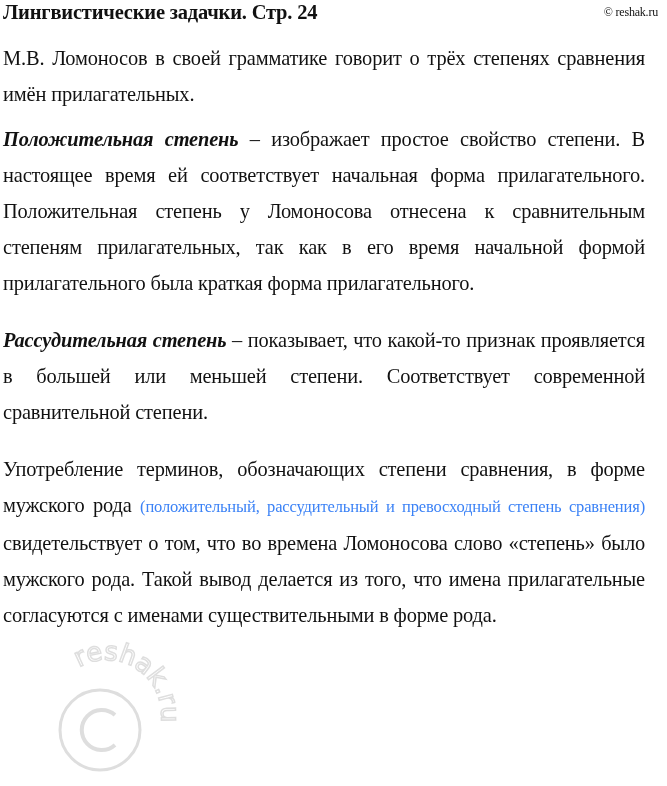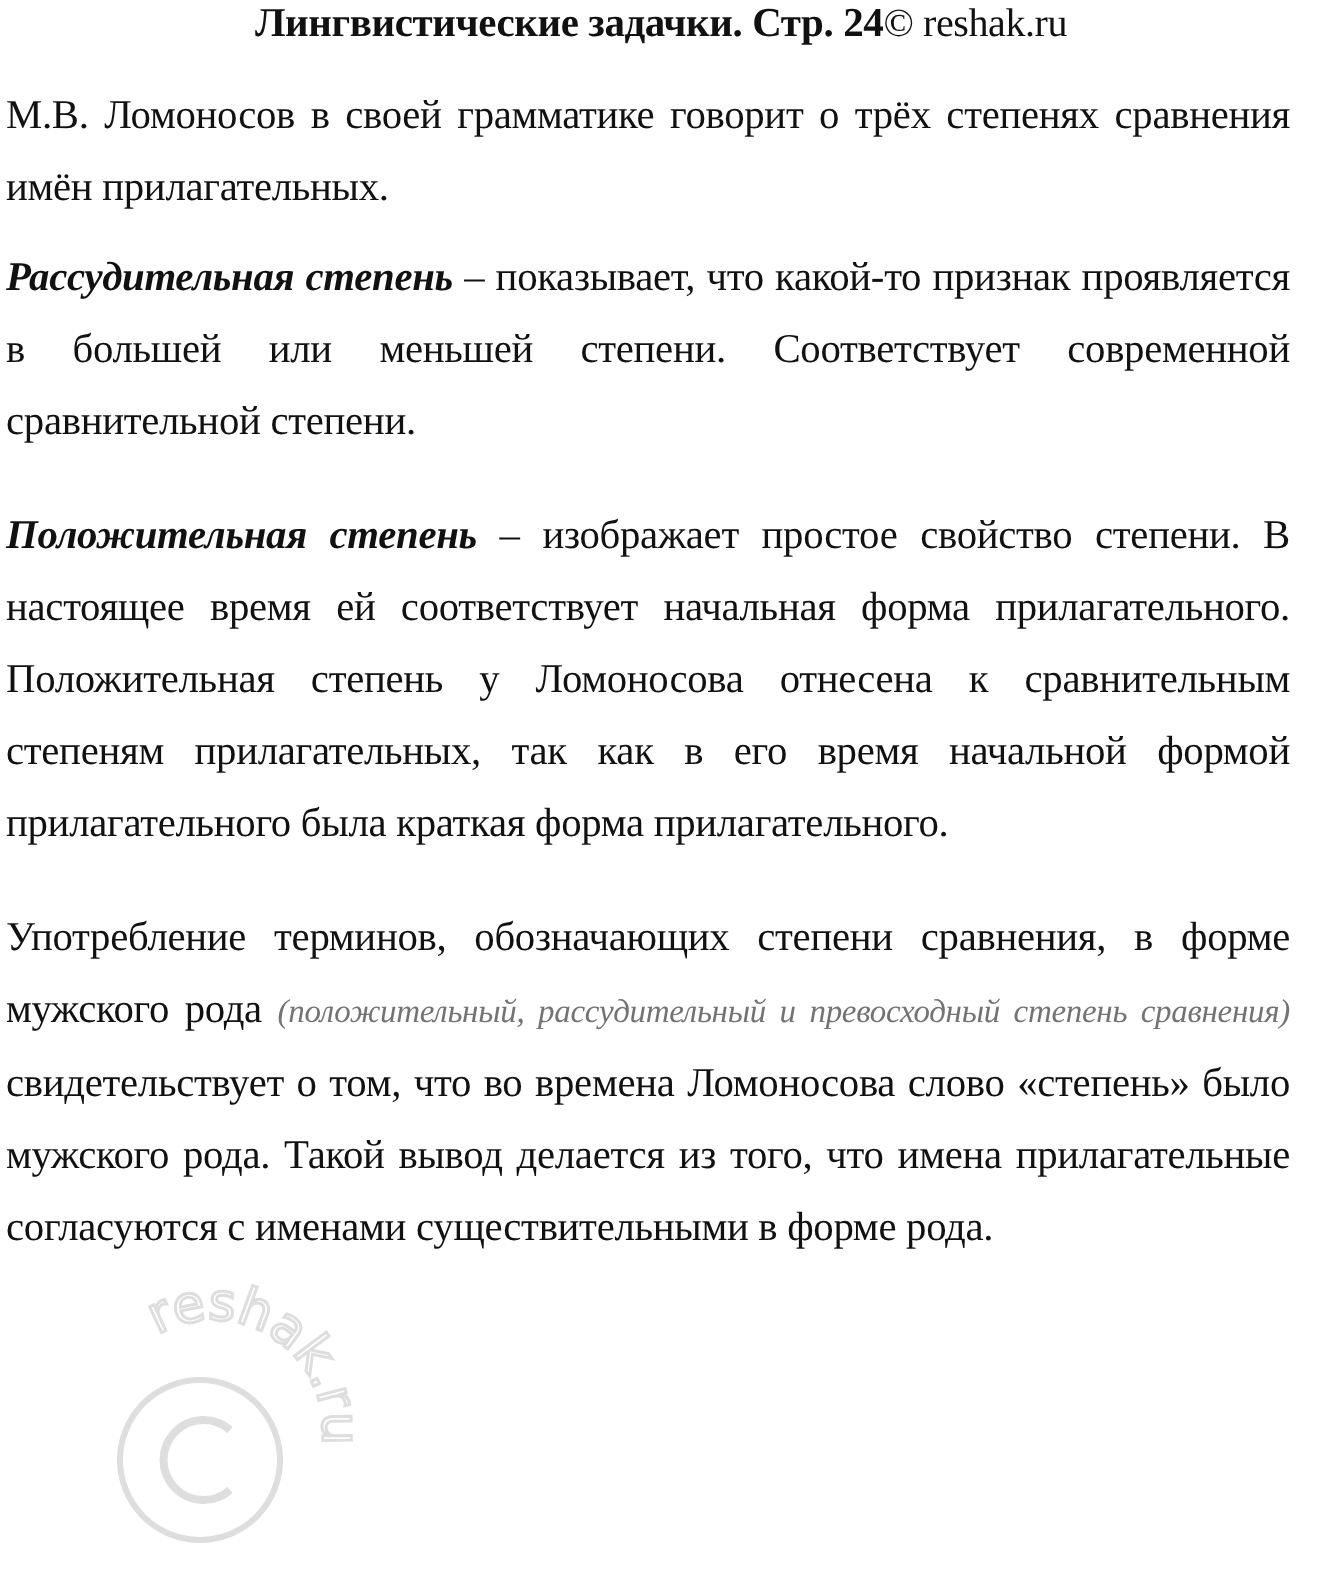--- a/index.html
+++ b/index.html
@@ -9,31 +9,31 @@
       overflow: hidden;
       position: relative;
       font-family: "Liberation Serif", "DejaVu Serif", serif;
       color: #111111;
     }
     .header {
       position: absolute;
       left: 3px; right: 9px; top: 0;
       height: 26px;
       display: flex;
-      justify-content: center;
+      justify-content: space-between;
       align-items: flex-start;
     }
     .header-title {
       font-weight: bold;
       font-size: 20.5px;
       line-height: 24px;
       letter-spacing: -0.2px;
     }
     .header-copyright {
-      font-size: 20px;
+      font-size: 12px;
       line-height: 24px;
       letter-spacing: -0.2px;
     }
     .content {
       position: absolute;
       left: 3px;
       width: 659px;
       top: 40px;
     }
     .para {
@@ -42,23 +42,22 @@
       text-align: justify;
       margin: 0 17px 21px 0;
       letter-spacing: -0.15px;
     }
     .para.p1 { margin-bottom: 9px; }
     .term {
       font-weight: bold;
       font-style: italic;
     }
     .aside {
-      font-style: italic;
       font-size: 16.5px;
-      color: #737373;
+      color: #3b82f6;
     }
     .watermark {
       position: absolute;
       left: 40px;
       top: 635px;
       width: 150px;
       height: 150px;
       pointer-events: none;
       opacity: 0.28;
     }
@@ -67,23 +66,23 @@
 <body>
 
 <div class="header">
   <div class="header-title">Лингвистические задачки. Стр. 24</div>
   <div class="header-copyright">© reshak.ru</div>
 </div>
 
 <div class="content">
   <p class="para p1"><span>М.В. Ломоносов в своей грамматике говорит о трёх степенях сравнения имён прилагательных.</span></p>
 
+  <p class="para"><span class="term">Положительная степень</span><span> – изображает простое свойство степени. В настоящее время ей соответствует начальная форма прилагательного. Положительная степень у Ломоносова отнесена к сравнительным степеням прилагательных, так как в его время начальной формой прилагательного была краткая форма прилагательного.</span></p>
+
   <p class="para"><span class="term">Рассудительная степень</span><span> – показывает, что какой-то признак проявляется в большей или меньшей степени. Соответствует современной сравнительной степени.</span></p>
-
-  <p class="para"><span class="term">Положительная степень</span><span> – изображает простое свойство степени. В настоящее время ей соответствует начальная форма прилагательного. Положительная степень у Ломоносова отнесена к сравнительным степеням прилагательных, так как в его время начальной формой прилагательного была краткая форма прилагательного.</span></p>
 
 
   <p class="para"><span>Употребление терминов, обозначающих степени сравнения, в форме мужского рода </span><span class="aside">(положительный, рассудительный и превосходный степень сравнения)</span><span> свидетельствует о том, что во времена Ломоносова слово «степень» было мужского рода. Такой вывод делается из того, что имена прилагательные согласуются с именами существительными в форме рода.</span></p>
 </div>
 
 <div class="watermark">
   <svg width="150" height="150" viewBox="0 0 150 150" xmlns="http://www.w3.org/2000/svg">
     <defs>
       <path id="wm-arc" d="M 20 85 A 55 55 0 0 1 130 85"></path>
     </defs>

